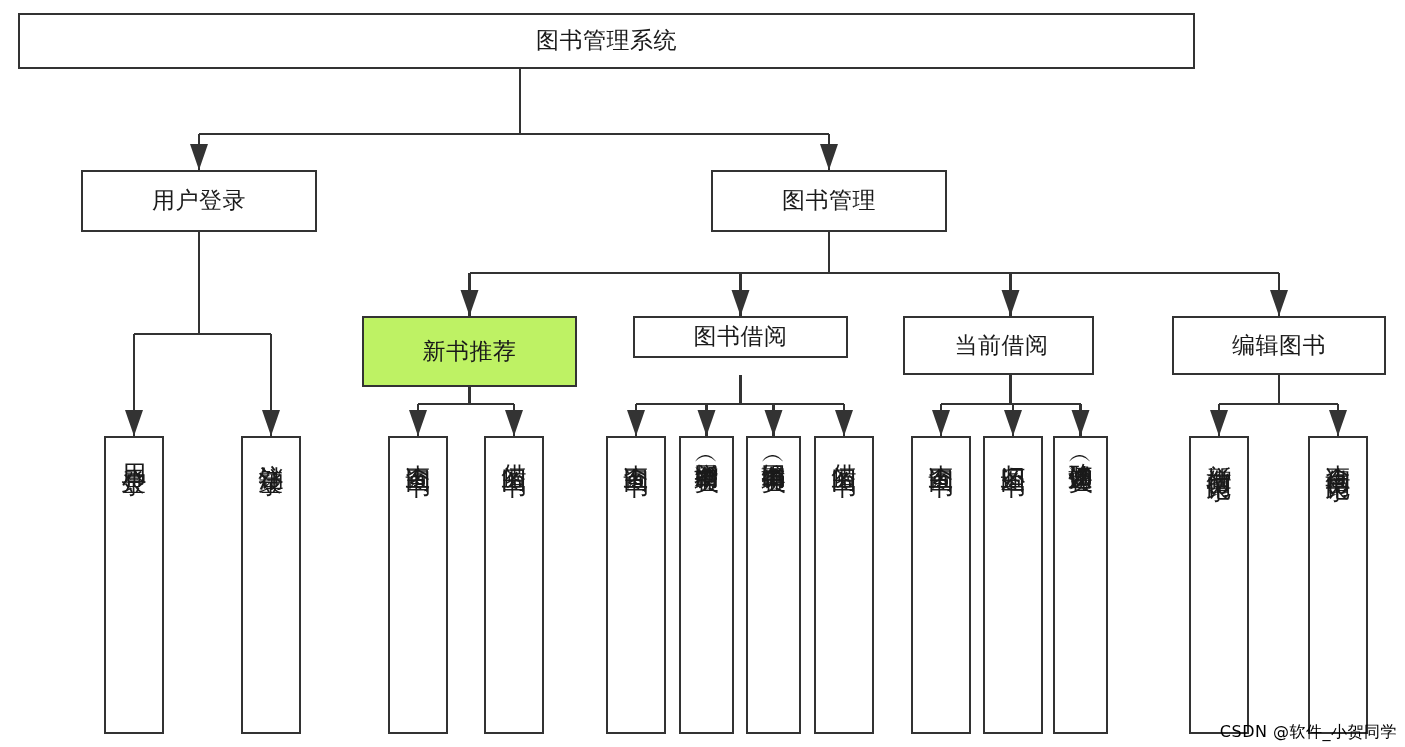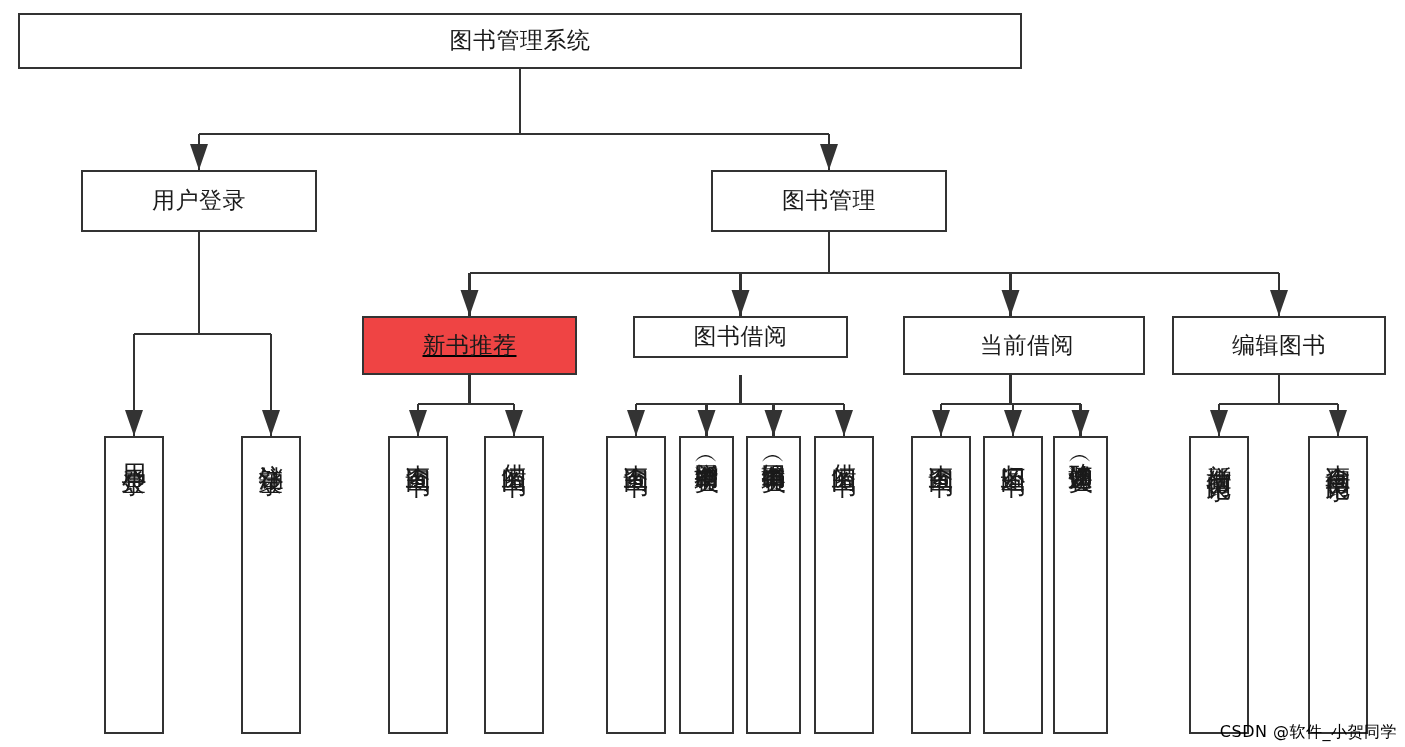--- a/index.html
+++ b/index.html
@@ -126,38 +126,38 @@
       <line x1="1080.5" y1="404" x2="1080.5" y2="436" stroke="#333333" stroke-width="2.6" shape-rendering="crispEdges"></line>
       <polygon points="1071.5,410 1089.5,410 1080.5,436" fill="#333333"></polygon>
       <line x1="1279" y1="375" x2="1279" y2="404" stroke="#333333" stroke-width="2.6" shape-rendering="crispEdges"></line>
       <line x1="1219" y1="404" x2="1338" y2="404" stroke="#333333" stroke-width="2.6" shape-rendering="crispEdges"></line>
       <line x1="1219" y1="404" x2="1219" y2="436" stroke="#333333" stroke-width="2.6" shape-rendering="crispEdges"></line>
       <polygon points="1210,410 1228,410 1219,436" fill="#333333"></polygon>
       <line x1="1338" y1="404" x2="1338" y2="436" stroke="#333333" stroke-width="2.6" shape-rendering="crispEdges"></line>
       <polygon points="1329,410 1347,410 1338,436" fill="#333333"></polygon>
     </svg>
 
-  <div class="node horizontal" style="left: 18px; top: 13px; width: 1004px; height: 56px; border-color: rgb(51, 51, 51); background: rgb(255, 255, 255); align-items: center;">
+  <div class="node horizontal" style="left: 18px; top: 13px; width: 1177px; height: 56px; border-color: rgb(51, 51, 51); background: rgb(255, 255, 255); align-items: center;">
     <span class="node-label">图书管理系统</span>
   </div>
 
   <div class="node horizontal" style="left: 81px; top: 170px; width: 236px; height: 62px; border-color: rgb(51, 51, 51); background: rgb(255, 255, 255);">
     <span class="node-label">用户登录</span>
   </div>
   <div class="node horizontal" style="left: 711px; top: 170px; width: 236px; height: 62px; border-color: rgb(51, 51, 51); background: rgb(255, 255, 255);">
     <span class="node-label">图书管理</span>
   </div>
 
-  <div class="node horizontal" style="left: 362px; top: 316px; width: 215px; height: 59px; border-color: rgb(51, 51, 51); background: #ef4444; text-decoration: underline;">
+  <div class="node horizontal" style="left: 362px; top: 316px; width: 215px; height: 71px; border-color: rgb(51, 51, 51); background: #bef264;">
     <span class="node-label">新书推荐</span>
   </div>
   <div class="node horizontal" style="left: 633px; top: 316px; width: 215px; height: 42px; border-color: rgb(51, 51, 51); background: rgb(255, 255, 255);">
     <span class="node-label">图书借阅</span>
   </div>
-  <div class="node horizontal" style="left: 903px; top: 316px; width: 242px; height: 59px; border-color: rgb(51, 51, 51); background: rgb(255, 255, 255); padding-left: 6px;">
+  <div class="node horizontal" style="left: 903px; top: 316px; width: 191px; height: 59px; border-color: rgb(51, 51, 51); background: rgb(255, 255, 255); padding-left: 6px;">
     <span class="node-label">当前借阅</span>
   </div>
   <div class="node horizontal" style="left: 1172px; top: 316px; width: 214px; height: 59px; border-color: rgb(51, 51, 51); background: rgb(255, 255, 255);">
     <span class="node-label">编辑图书</span>
   </div>
 
   <div class="node vertical" style="left: 104px; top: 436px; width: 60px; height: 298px; border-color: rgb(51, 51, 51); background: rgb(255, 255, 255);">
     <span class="node-label">用户登录</span>
   </div>
   <div class="node vertical" style="left: 241px; top: 436px; width: 60px; height: 298px; border-color: rgb(51, 51, 51); background: rgb(255, 255, 255);">

